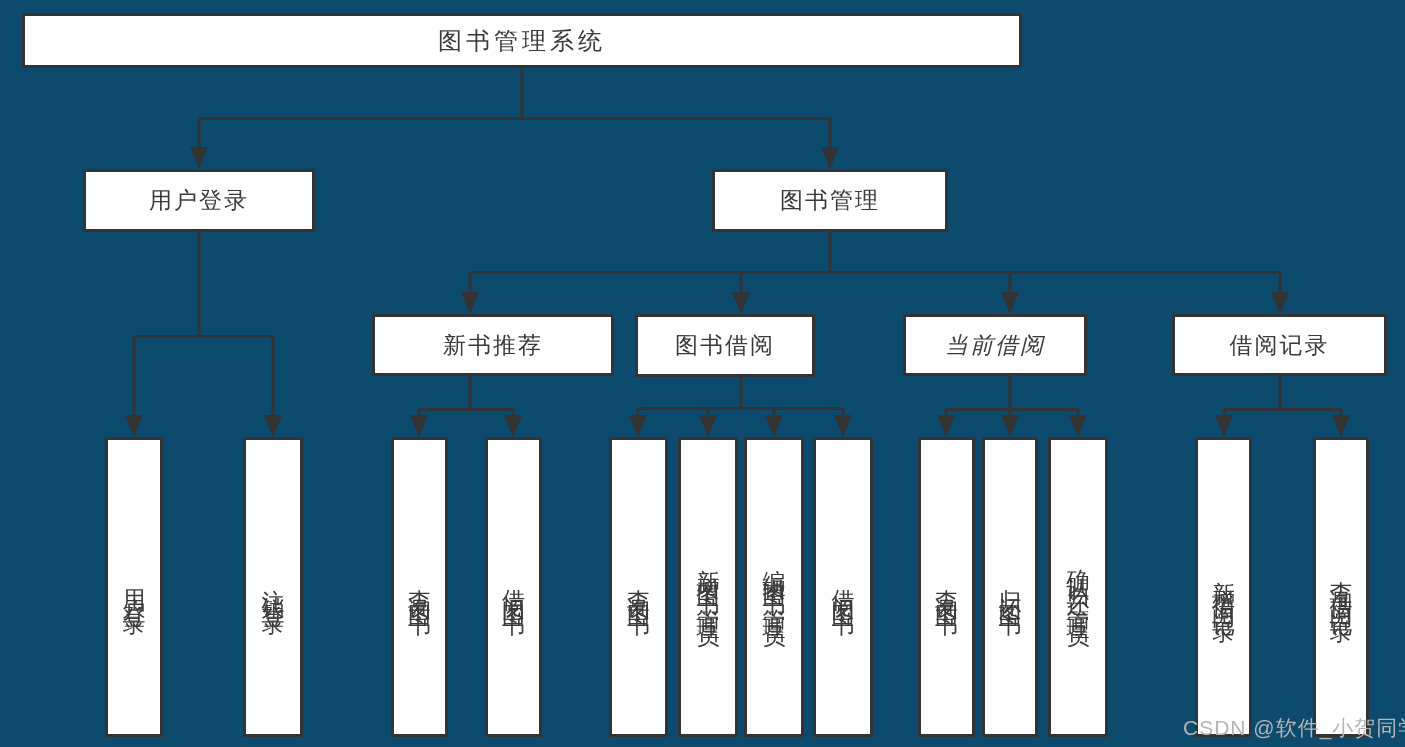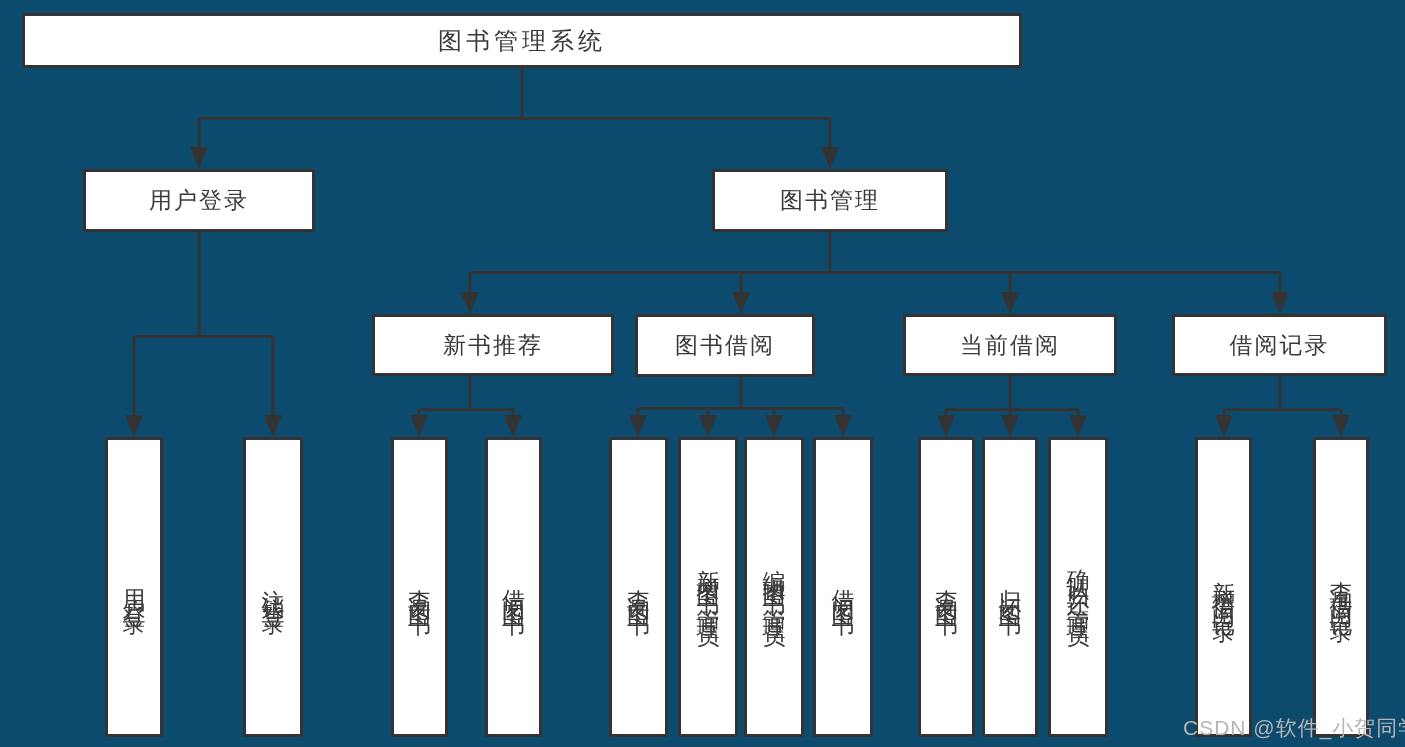--- a/index.html
+++ b/index.html
@@ -126,21 +126,21 @@
   <div class="node" style="left:712px; top:169px; width:236px; height:63px;">
     <span class="hlabel">图书管理</span>
   </div>
 
   <div class="node" style="left:363px; top:314px; width:242px; height:62px;margin-left:9px;">
     <span class="hlabel">新书推荐</span>
   </div>
   <div class="node" style="left:635px; top:314px; width:180px; height:63px;">
     <span class="hlabel">图书借阅</span>
   </div>
-  <div class="node" style="left:903px; top:314px; width:214px; height:62px;">
+  <div class="node" style="left:903px; top:314px; width:184px; height:62px;font-style:italic;">
     <span class="hlabel">当前借阅</span>
   </div>
   <div class="node" style="left:1172px; top:314px; width:215px; height:62px;">
     <span class="hlabel">借阅记录</span>
   </div>
 
   <div class="node leaf" style="left:105px; top:437px; width:58px; height:300px;">
     <span class="vlabel">用户登录</span>
   </div>
   <div class="node leaf" style="left:243px; top:437px; width:60px; height:300px;">

